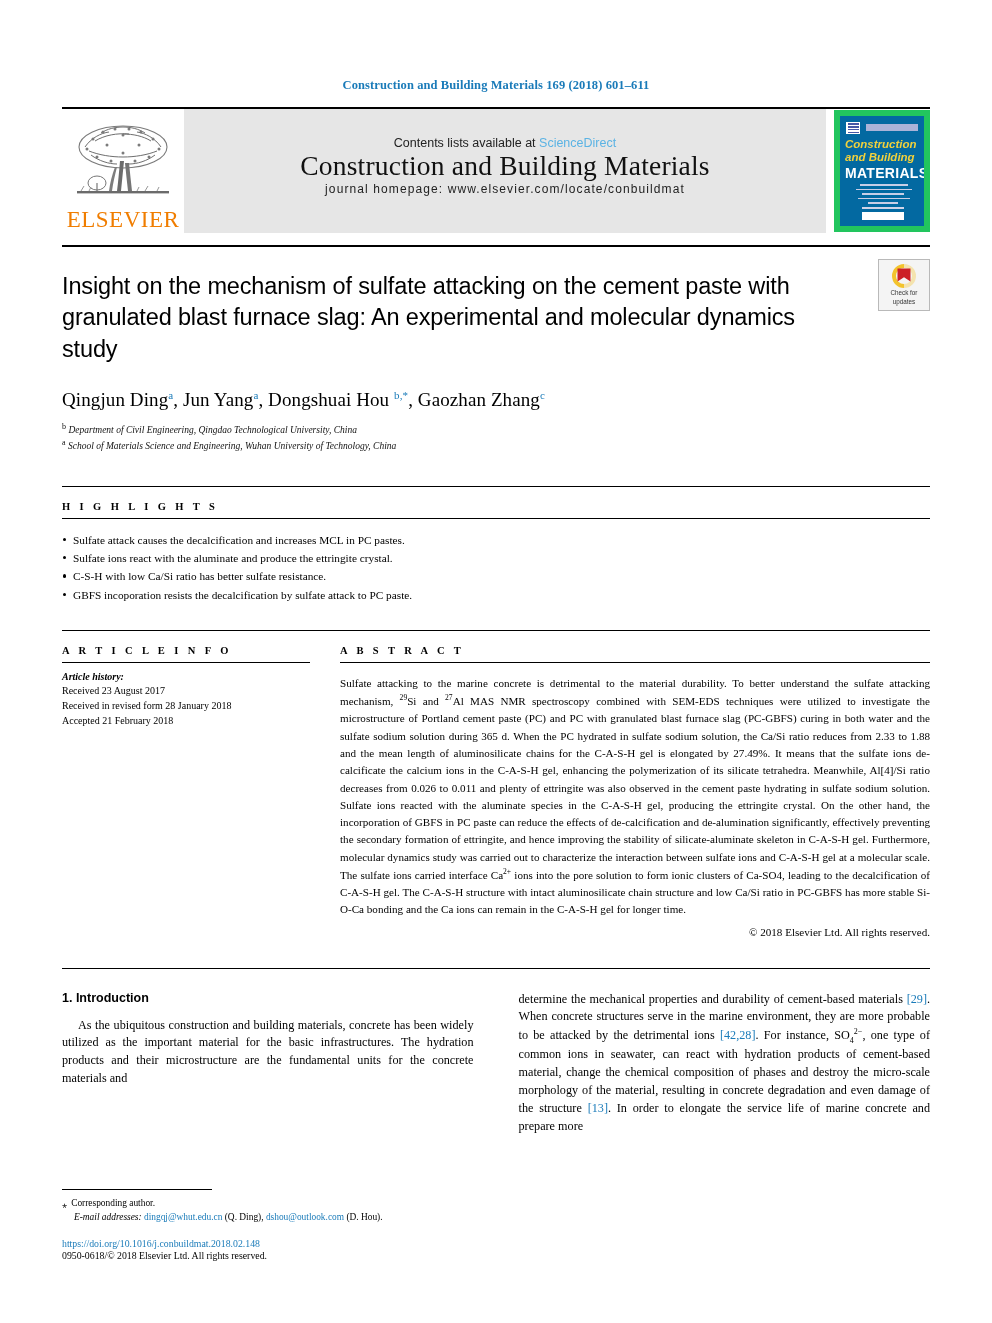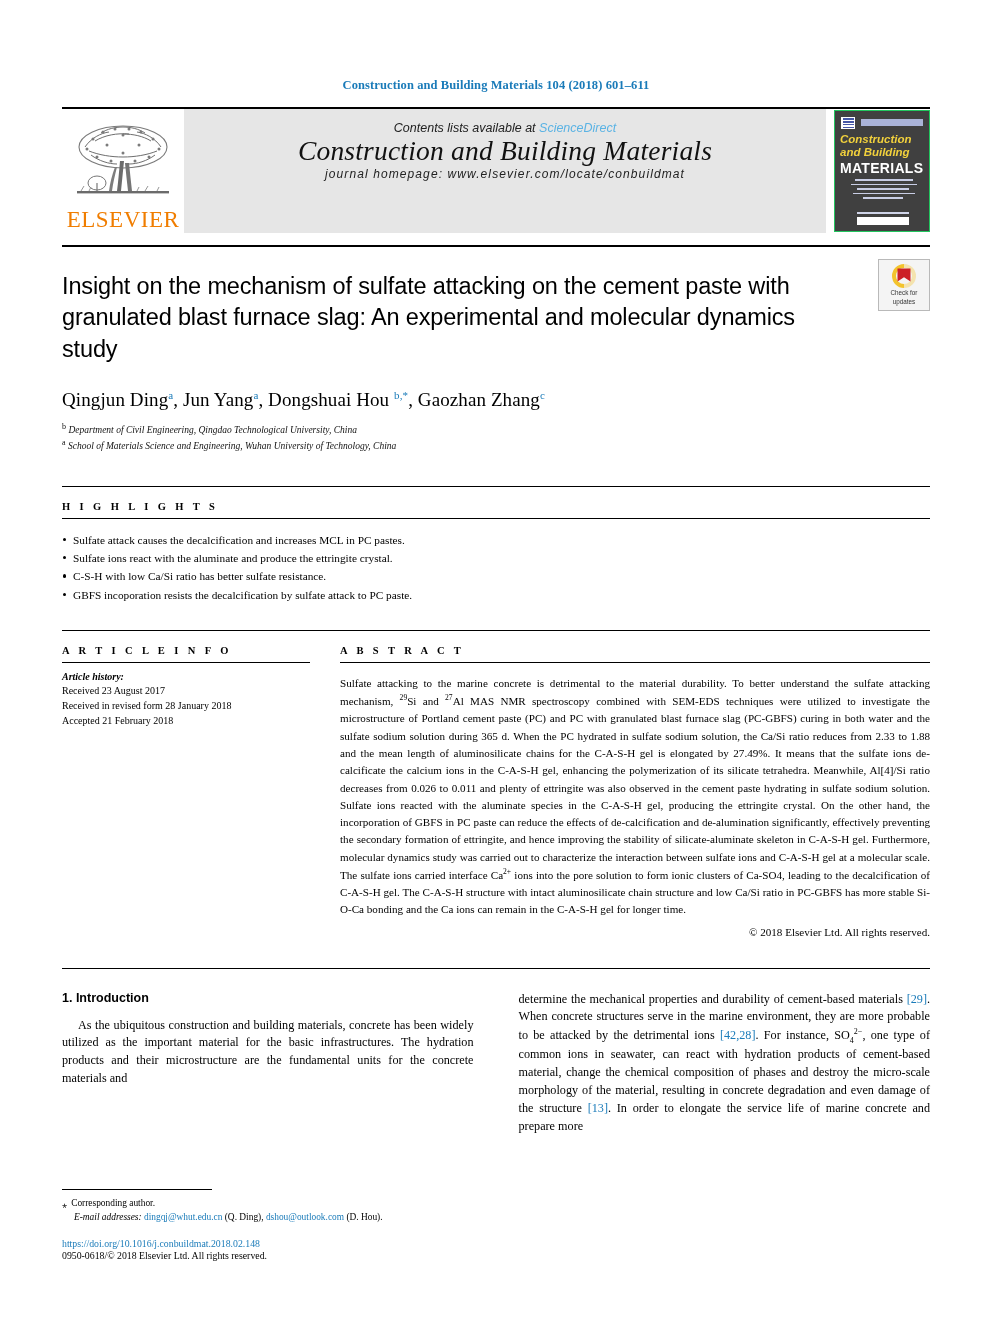--- a/index.html
+++ b/index.html
@@ -16,27 +16,27 @@
   .runninghead{
     text-align:center;font-family:"Liberation Serif",serif;font-weight:bold;
     font-size:12.5px;color:#1a7bb9;padding-top:78px;letter-spacing:.1px;
   }
 
   
   .masthead{margin-top:14px;border-top:2px solid #000;display:flex;align-items:stretch;height:124px;}
   .elsevier-logo{width:122px;flex:0 0 122px;display:flex;flex-direction:column;align-items:center;justify-content:flex-end;padding-bottom:2px;box-sizing:border-box;}
   .elsevier-logo svg{display:block;}
   .elsevier-word{font-family:"Liberation Serif",serif;color:#f07d00;font-size:23px;letter-spacing:.5px;line-height:1;margin-top:1px;}
-  .contents-band{flex:1;background:#e6e6e6;display:flex;flex-direction:column;align-items:center;justify-content:flex-start;padding:12px 0 23px;box-sizing:border-box;font-style:italic;}
+  .contents-band{flex:1;background:#e6e6e6;display:flex;flex-direction:column;align-items:center;justify-content:center;padding:12px 0 23px;box-sizing:border-box;}
   .contents-line{font-family:"Liberation Sans",sans-serif;font-size:12.5px;color:#222;}
   .contents-line .sd{color:#5bb3e4;}
   .journal-name{font-family:"Liberation Serif",serif;font-size:27.5px;color:#111;letter-spacing:.2px;}
   .homepage{font-family:"Liberation Sans",sans-serif;font-size:12px;color:#222;letter-spacing:1.1px;}
   .cover{width:96px;flex:0 0 96px;margin-left:8px;display:flex;align-items:center;justify-content:center;}
-  .cover-inner{width:106px;height:122px;background:#404040;border:1px solid #22c55e;position:relative;box-sizing:border-box;overflow:hidden;}
+  .cover-inner{width:106px;height:122px;background:#0369a1;border:6px solid #22c55e;position:relative;box-sizing:border-box;overflow:hidden;}
   .cover-bar{position:absolute;top:8px;left:26px;right:6px;height:7px;background:#aab3d8;}
   .cover-sq{position:absolute;top:6px;left:6px;width:14px;height:12px;background:#fff;}
   .cover-sq i{display:block;height:1.4px;background:#4657a6;margin:1.4px 1.5px 0;}
   .cover-t1,.cover-t2{position:absolute;left:5px;right:4px;font-family:"Liberation Sans",sans-serif;font-style:italic;font-weight:bold;font-size:11.5px;color:#f2d13c;}
   .cover-t1{top:22px;}
   .cover-t2{top:35px;}
   .cover-t3{position:absolute;top:49px;left:5px;right:4px;font-family:"Liberation Sans",sans-serif;font-weight:bold;font-size:14px;color:#fff;letter-spacing:.3px;}
   .cover-body{position:absolute;top:68px;left:14px;right:12px;}
   .cover-body i{display:block;height:1.6px;background:#c9cee6;margin-bottom:3px;}
   .cover-body i:nth-child(1){margin-left:6px;margin-right:4px;}
@@ -106,21 +106,21 @@
   .fn-em{font-style:italic;}
   .fn-indent{padding-left:12px;}
   .doi{font-family:"Liberation Serif",serif;font-size:9.8px;color:#1a7bb9;margin-top:14px;}
   .issn{font-family:"Liberation Serif",serif;font-size:9.8px;margin-top:1px;}
 </style>
 </head>
 <body>
 
 <div class="page">
 
-  <div class="runninghead">Construction and Building Materials 104 (2018) 601–611</div>
+  <div class="runninghead">Construction and Building Materials 169 (2018) 601–611</div>
 
   <div class="masthead">
 
     <div class="elsevier-logo">
       <svg width="104" height="86" viewBox="0 0 104 86">
         <g fill="#6b6b6b">
           <ellipse cx="52" cy="26" rx="44" ry="21" fill="none" stroke="#7a7a7a" stroke-width="1.1"></ellipse>
           <g stroke="#6e6e6e" stroke-width="1" fill="none">
             <path d="M14 26c6-9 16-14 24-15M90 26c-6-9-16-14-24-15"></path>
             <path d="M20 34c8 6 18 9 26 9M84 34c-8 6-18 9-26 9"></path>

